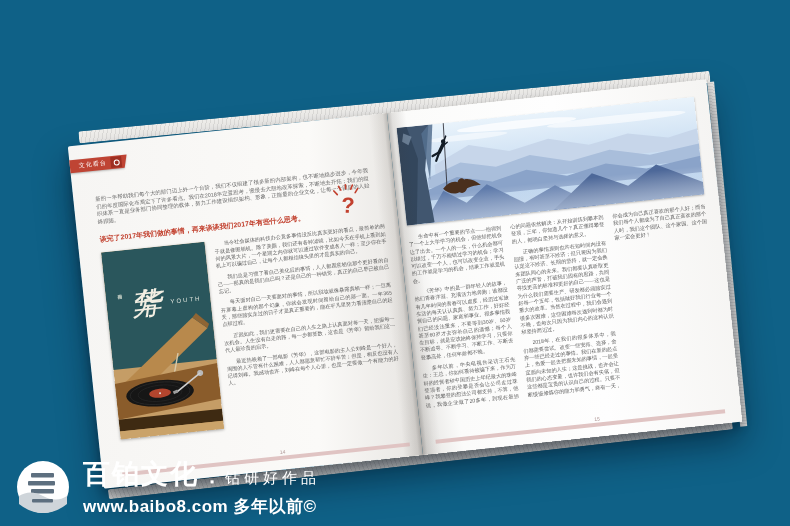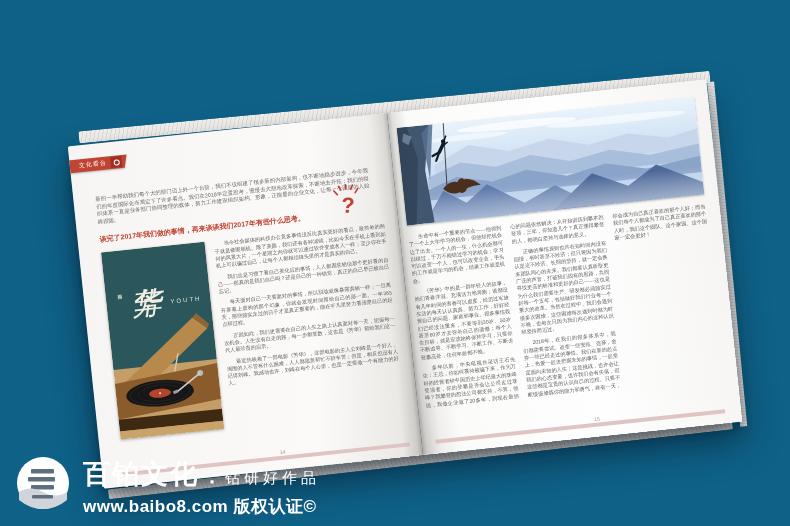--- a/index.html
+++ b/index.html
@@ -66,21 +66,21 @@
   .rp-content { position:absolute; inset:0; padding:16px 14px 18px 8px; }
   .banner { width:100%; height:98px; box-shadow:0 1px 2px rgba(0,0,0,.25); }
   .banner svg { display:block; }
   .cols { margin-top:9px; height:178px; overflow:hidden;
     column-count:3; column-gap:9px; column-fill:auto;
     font-size:5.2px; line-height:7.3px; color:#5f5f5f; text-align:justify; }
   .rp-footer { left:14px; right:16px; }
 
   
   .watermark { position:absolute; left:16px; bottom:8px; z-index:5;
-    display:flex; align-items:flex-start; gap:13px; color:#fff; }
+    display:flex; align-items:flex-end; gap:13px; color:#fff; }
   .wm-row1 { display:flex; align-items:baseline; }
   .brand { font-size:27px; font-weight:bold; letter-spacing:2px; }
   .sep { font-size:20px; font-weight:bold; margin:0 3px; }
   .tagline { font-size:15px; letter-spacing:4px; }
   .wm-row2 { margin-top:3px; font-size:17px; font-weight:bold; letter-spacing:.5px; }
 </style>
 </head>
 <body>
 
 <div class="scene">
@@ -239,17 +239,17 @@
         <path d="M3,36 Q14,29 27,36 Q40,43 51,36 L51,44 Q40,53 27,53 Q14,53 3,44 Z" fill="#cfd5da"></path>
         <rect x="16" y="39" width="21" height="3.6" rx="1" fill="#5d6f7f"></rect>
       </svg>
     </span>
     <span>
       <span class="wm-row1">
         <span class="brand">百铂文化</span>
         <span class="sep">．</span>
         <span class="tagline">钻研好作品</span>
       </span>
-      <span class="wm-row2" style="display:block">www.baibo8.com 版权认证©</span>
+      <span class="wm-row2" style="display:block">www.baibo8.com 多年以前©</span>
     </span>
   </div>
 
 </div>
 
 </body></html>

